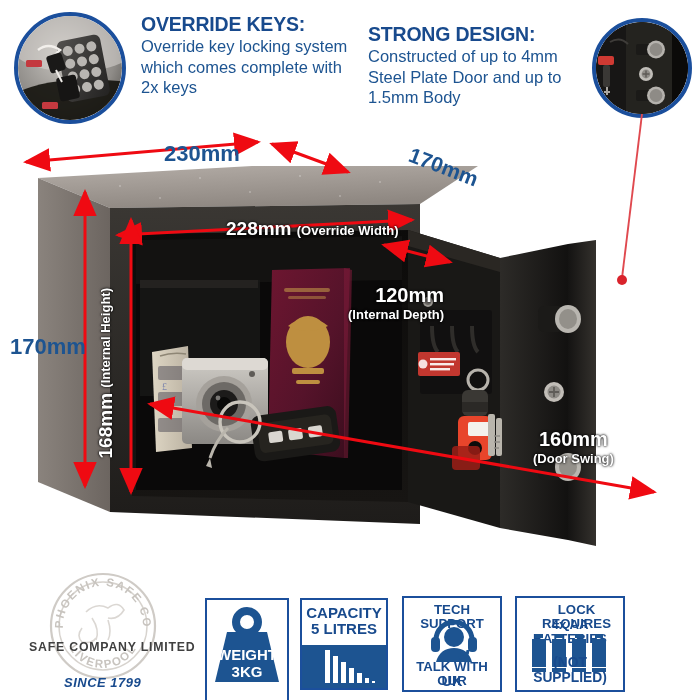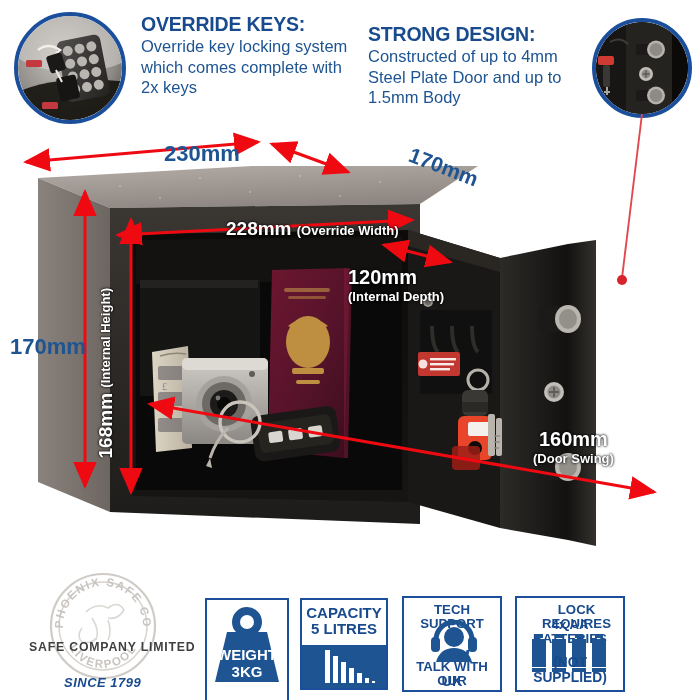--- a/index.html
+++ b/index.html
@@ -380,21 +380,21 @@
   <div class="dim-white" style="left:226px; top:218px; font-size:19px;">
     <span>228mm</span>
     <span class="sub">(Override Width)</span>
   </div>
 
   <div class="dim-white" style="left:95px; top:288px; font-size:19px; writing-mode:vertical-rl; transform:rotate(180deg); transform-origin:center;">
     <span>168mm</span>
     <span class="sub">(Internal Height)</span>
   </div>
 
-  <div class="dim-white" style="left:348px; top:266px; font-size:20px; text-align:left;">
+  <div class="dim-white" style="left:348px; top:284px; font-size:20px; text-align:right;">
     <div>120mm</div>
     <div class="sub">(Internal Depth)</div>
   </div>
 
   <div class="dim-white" style="left:533px; top:428px; font-size:20px; text-align:center;">
     <div>160mm</div>
     <div class="sub">(Door Swing)</div>
   </div>
 
   <div style="position:absolute; left:8px; top:568px; width:190px; height:128px;">

